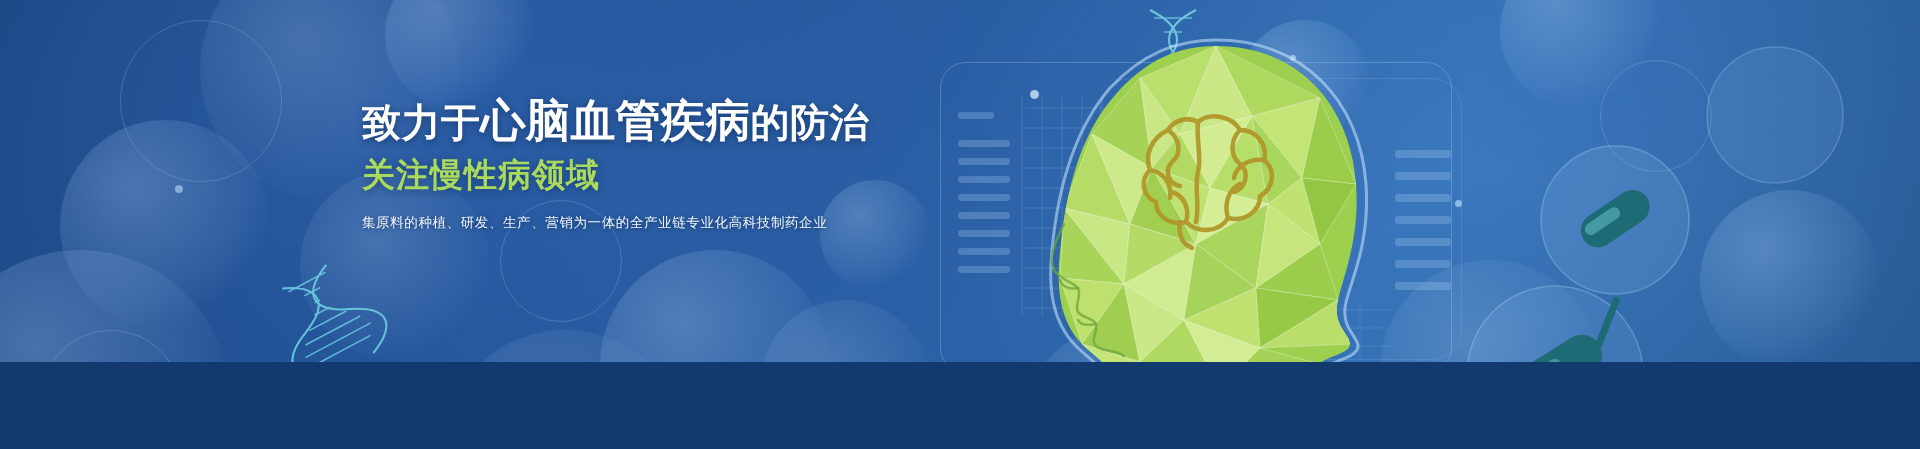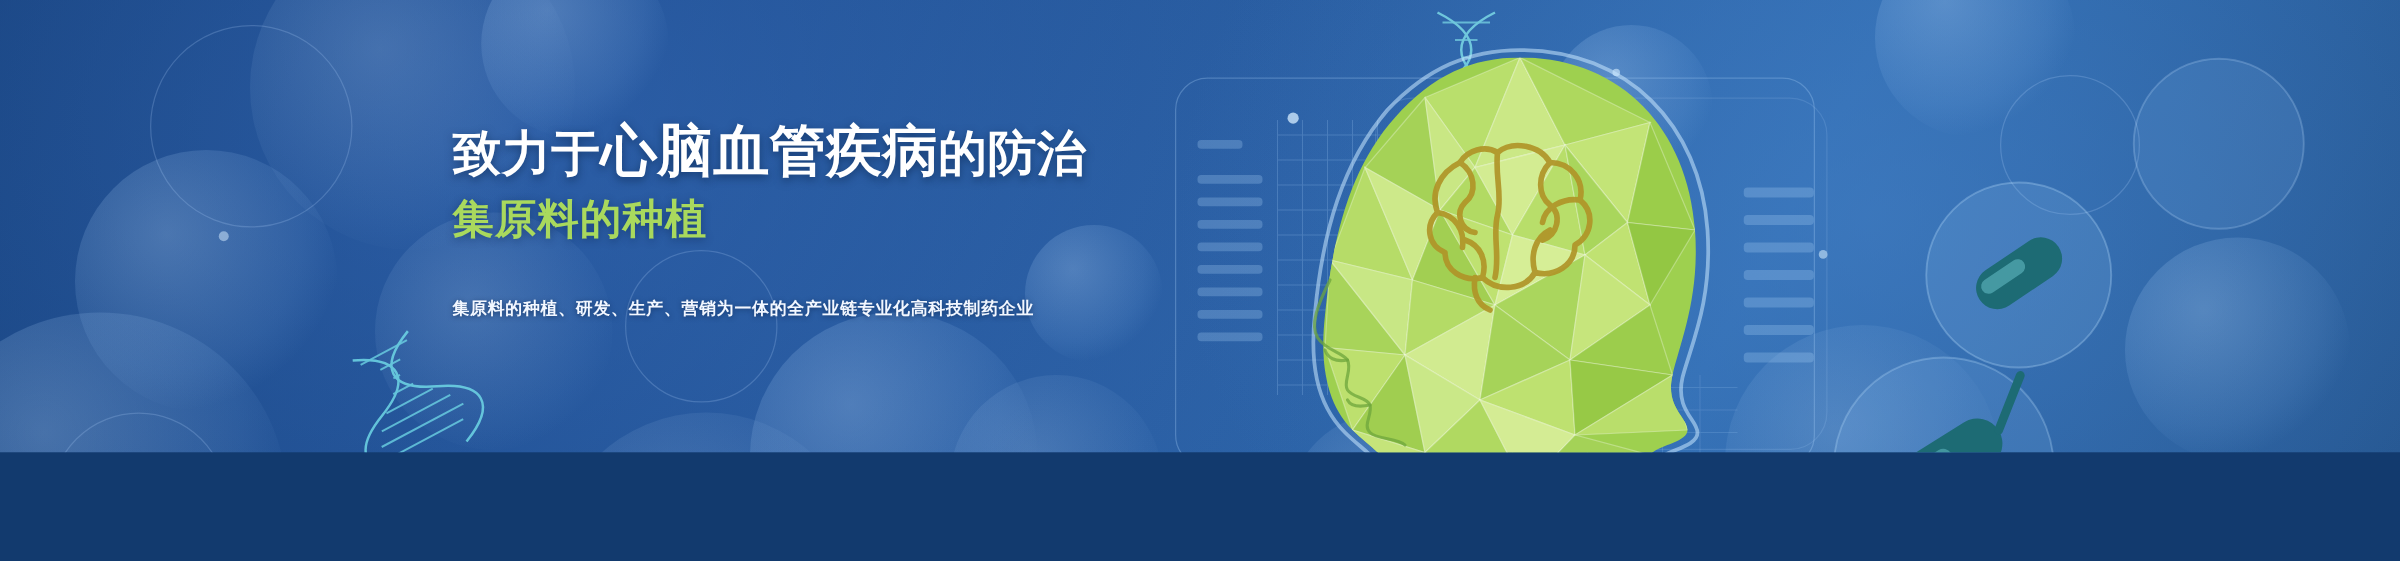--- a/index.html
+++ b/index.html
@@ -48,23 +48,23 @@
     line-height:1.25;
     margin-top:8px;
     letter-spacing:1px;
     text-shadow:0 2px 7px rgba(8,32,70,0.45);
   }
 
   .tagline{
     white-space:nowrap;
     color:#f2f7ff;
     font-size:13.5px;
-    font-weight:bold;
+    font-weight:normal;
     letter-spacing:0.6px;
-    margin-top:42px;
+    margin-top:18px;
     text-shadow:0 1px 4px rgba(8,32,70,0.6);
   }
 
   svg{display:block;overflow:visible;}
 </style>
 </head>
 <body>
 
 <div id="banner">
 
@@ -310,18 +310,18 @@
         <path d="M166 184 C170 170, 164 158, 152 154"></path>
       </g>
 
       <path d="M160 184 C158 196, 162 206, 172 210" fill="none" stroke="#b09528" stroke-width="4.5" stroke-linecap="round"></path>
     </g>
   </svg>
 
   <div id="copy">
     <div class="headline"><span>致力于</span><span class="big">心脑血管疾病</span><span>的防治</span></div>
 
-    <div class="subhead">集原料的种植</div>
+    <div class="subhead">关注慢性病领域</div>
 
     <div class="tagline">集原料的种植、研发、生产、营销为一体的全产业链专业化高科技制药企业</div>
   </div>
 
 </div>
 
 </body></html>

